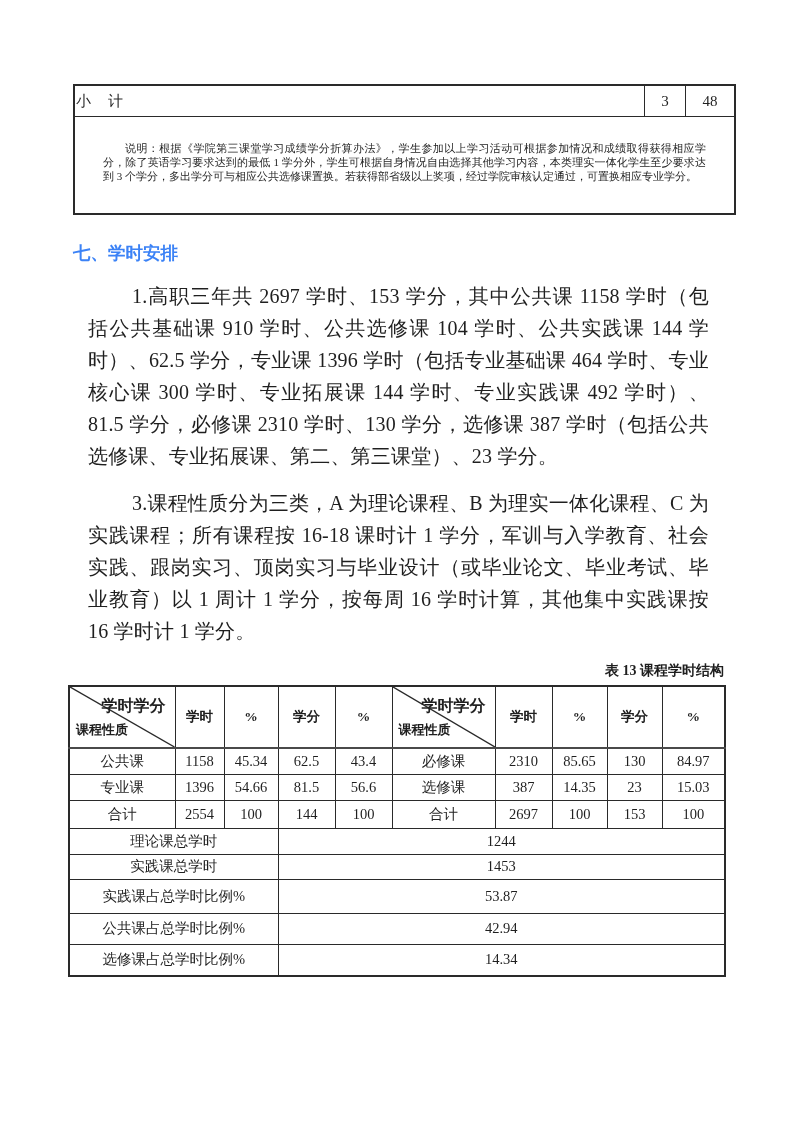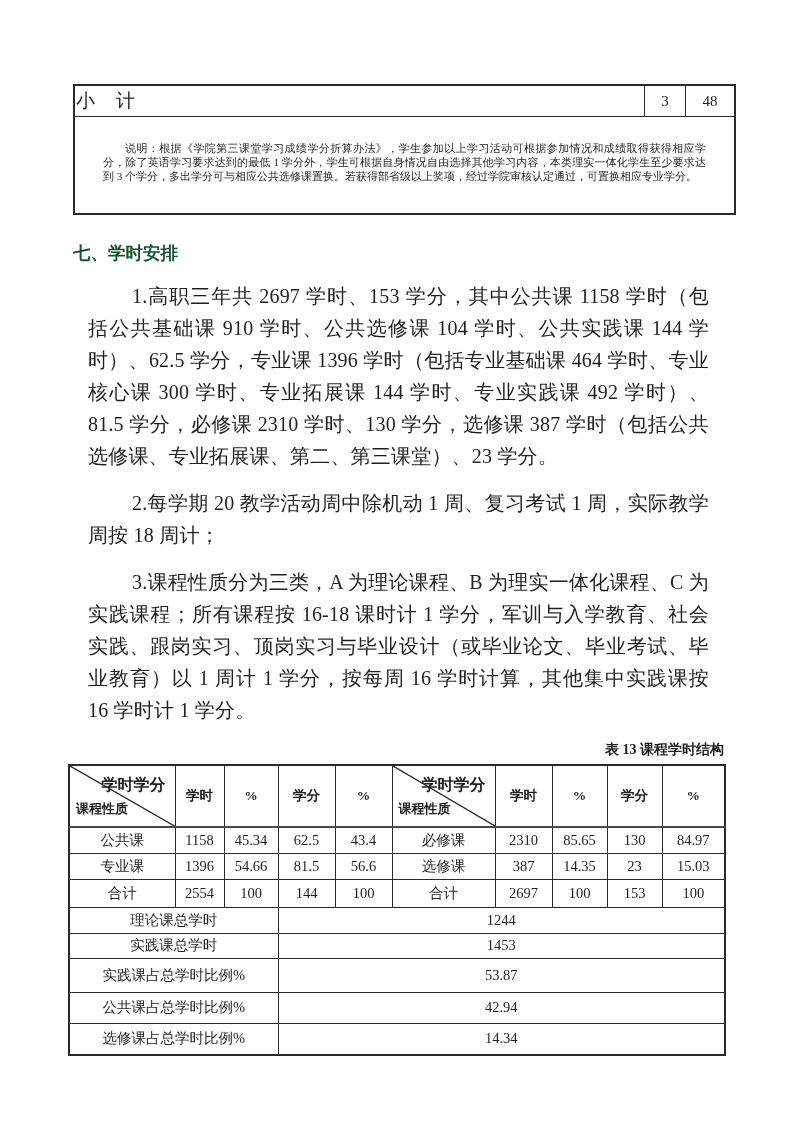--- a/index.html
+++ b/index.html
@@ -17,34 +17,34 @@
 
   
   table.subtotal {
     border-collapse: collapse;
     table-layout: fixed;
     width: 651px;
     border: 2px solid #2a2a2a;
   }
   table.subtotal td { border: 1.5px solid #2a2a2a; vertical-align: middle; }
   td.st-label {
-    height: 28px; font-size: 19px;
+    height: 28px; font-size: 15px;
     letter-spacing: 1px;
   }
   td.st-num { height: 28px; text-align: center; font-size: 15px; }
   td.note-cell { padding: 8px 12px 14px 12px; }
   p.note-text {
     margin: 16px; font-size: 11px; line-height: 14px;
     text-align: justify; text-indent: 2em;
   }
 
   
   h2.sec-heading {
     margin: 26px 0 8px 0;
-    font-size: 17.5px; font-weight: bold; color: #14532d;
+    font-size: 17.5px; font-weight: bold; color: #3b82f6;
   }
   p.body-para {
     margin: 15px; font-size: 20px; line-height: 32px;
     text-align: justify; text-indent: 2.2em;
     letter-spacing: 0.2px;
   }
 
   
   div.tbl-caption {
     width: 656px; margin: 7px 0 5px -5px;
@@ -89,21 +89,20 @@
     <tr>
       <td class="note-cell" colspan="3">
         <p class="note-text">说明：根据《学院第三课堂学习成绩学分折算办法》，学生参加以上学习活动可根据参加情况和成绩取得获得相应学分，除了英语学习要求达到的最低 1 学分外，学生可根据自身情况自由选择其他学习内容，本类理实一体化学生至少要求达到 3 个学分，多出学分可与相应公共选修课置换。若获得部省级以上奖项，经过学院审核认定通过，可置换相应专业学分。</p>
       </td>
     </tr>
   </tbody>
     </table>
 
   <h2 class="sec-heading">七、学时安排</h2>
   <p class="body-para">1.高职三年共 2697 学时、153 学分，其中公共课 1158 学时（包括公共基础课 910 学时、公共选修课 104 学时、公共实践课 144 学时）、62.5 学分，专业课 1396 学时（包括专业基础课 464 学时、专业核心课 300 学时、专业拓展课 144 学时、专业实践课 492 学时）、81.5 学分，必修课 2310 学时、130 学分，选修课 387 学时（包括公共选修课、专业拓展课、第二、第三课堂）、23 学分。</p>
-  <p class="body-para">2.每学期 20 教学活动周中除机动 1 周、复习考试 1 周，实际教学周按 18 周计；</p>
   <p class="body-para">3.课程性质分为三类，A 为理论课程、B 为理实一体化课程、C 为实践课程；所有课程按 16-18 课时计 1 学分，军训与入学教育、社会实践、跟岗实习、顶岗实习与毕业设计（或毕业论文、毕业考试、毕业教育）以 1 周计 1 学分，按每周 16 学时计算，其他集中实践课按 16 学时计 1 学分。</p>
 
   <div class="tbl-caption">表 13 课程学时结构</div>
 
   <table class="t13">
     <colgroup>
       <col style="width:106px">
         <col style="width:49px">
         <col style="width:54px">
       <col style="width:57px">

